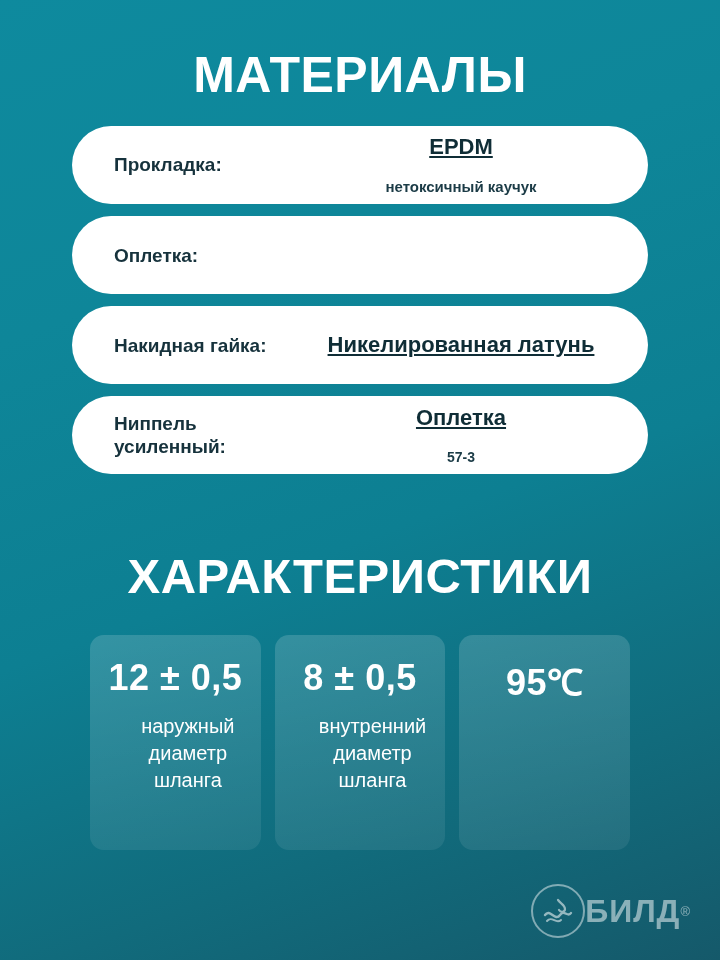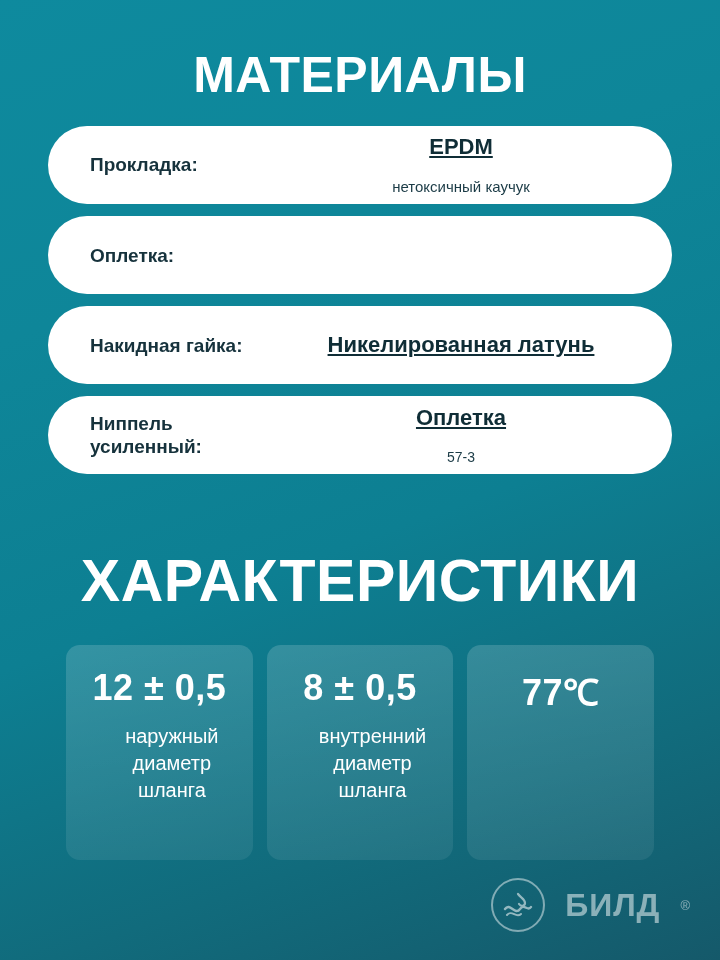--- a/index.html
+++ b/index.html
@@ -10,21 +10,21 @@
   body {
     background: linear-gradient(160deg, #0e8a9e 0%, #0e8699 28%, #0d7f92 55%, #116b7c 80%, #15596a 100%);
     position: relative;
     overflow: hidden;
     color: #ffffff;
   }
 
   .page {
     width: 720px; height: 960px;
     position: relative;
-    padding: 0 16px;
+    padding: 0 40px;
   }
 
   .section-title {
     text-align: center;
     font-weight: bold;
     letter-spacing: 0.5px;
     color: #ffffff;
   }
 
   #materials-title {
@@ -69,30 +69,30 @@
   .pill-value .main {
     display: block;
     font-size: 22px;
     font-weight: bold;
     color: #0f2d36;
     text-decoration: underline;
   }
   .pill-value .sub {
     display: block;
     font-size: 15px;
-    font-weight: normal;
+    font-weight: bold;
     color: #1b3b46;
     margin-top: 18px;
   }
   .pill-value .sub.small {
     font-size: 14px;
   }
 
   #specs-title {
-    font-size: 59px;
+    font-size: 49px;
     line-height: 1;
     padding-top: 78px;
     padding-bottom: 34px;
   }
 
   .spec-cards {
     display: flex;
     justify-content: center;
     gap: 14px;
     padding: 0 50px;
@@ -117,24 +117,24 @@
 
   .spec-caption {
     font-size: 20px;
     line-height: 1.35;
     margin-left: 25px;
   }
 
   .brand {
     position: absolute;
     right: 30px;
-    bottom: 28px;
+    bottom: 22px;
     display: flex;
     align-items: center;
-    gap: 20px;
+    gap: 0;
     opacity: 0.55;
   }
   .brand-mark {
     width: 54px; height: 54px;
     border-radius: 50%;
     border: 2px solid rgba(255,255,255,0.85);
     display: flex; align-items: center; justify-content: center;
   }
   .brand-text {
     font-size: 32px;
@@ -194,21 +194,21 @@
       <div class="spec-value">12 ± 0,5</div>
       <div class="spec-caption">наружный диаметр шланга</div>
     </div>
 
     <div class="spec-card">
       <div class="spec-value">8 ± 0,5</div>
       <div class="spec-caption">внутренний диаметр шланга</div>
     </div>
 
     <div class="spec-card">
-      <div class="spec-value">77℃</div>
+      <div class="spec-value">95℃</div>
     </div>
 
   </div>
 
   <div class="brand">
     <div class="brand-mark">
       <svg width="34" height="30" viewBox="0 0 34 30" aria-hidden="true">
         <path d="M4 19 C9 12, 14 26, 19 19 C23 13, 27 22, 30 17" fill="none" stroke="#ffffff" stroke-width="2.4" stroke-linecap="round"></path>
         <path d="M6 25 C11 19, 15 29, 20 24" fill="none" stroke="#ffffff" stroke-width="2" stroke-linecap="round"></path>
         <path d="M17 4 C20 8, 24 9, 24 13 C24 16, 20 17, 18 14" fill="none" stroke="#ffffff" stroke-width="2.2" stroke-linecap="round"></path>

